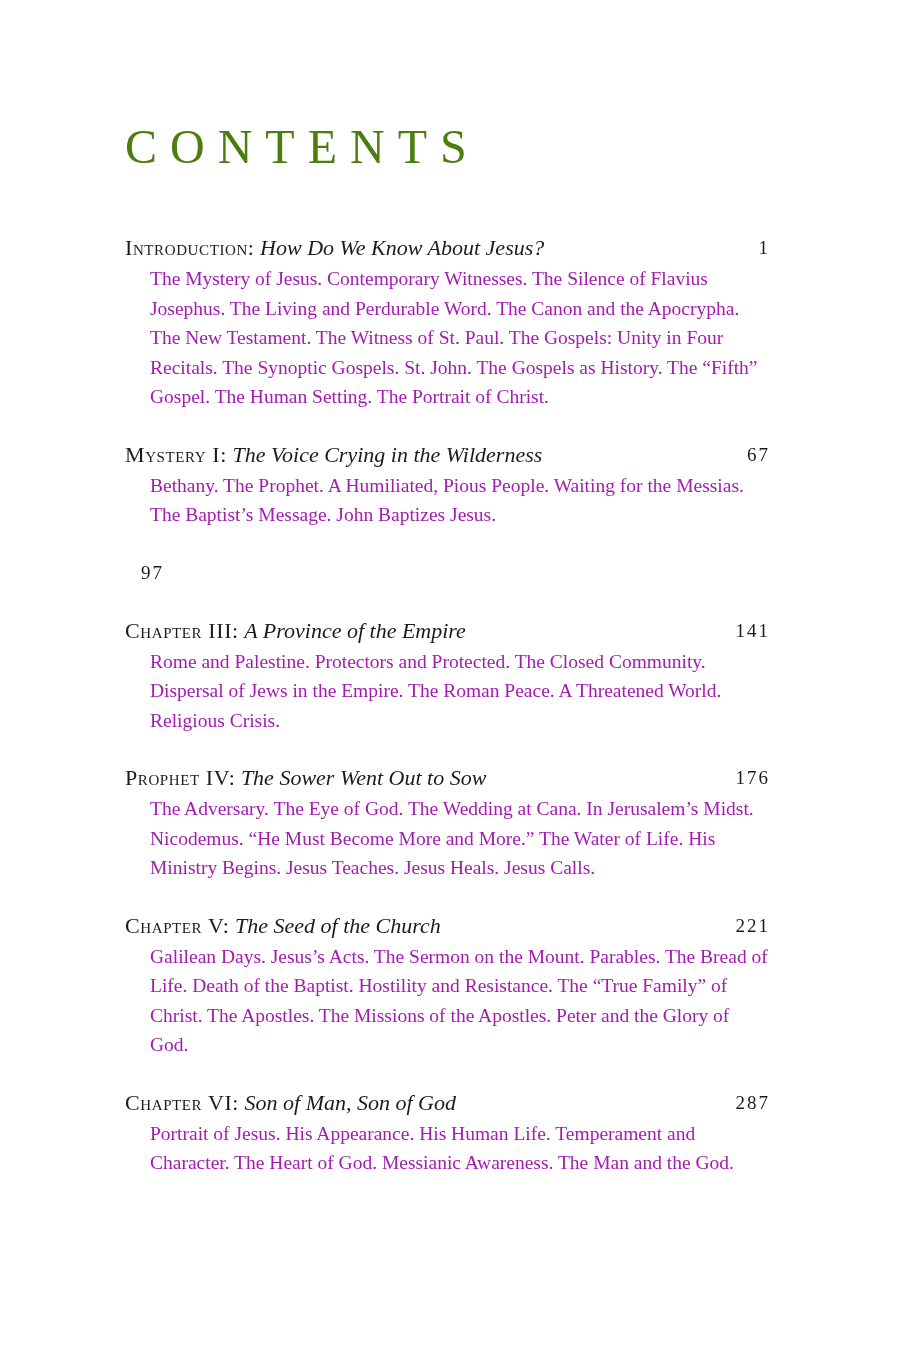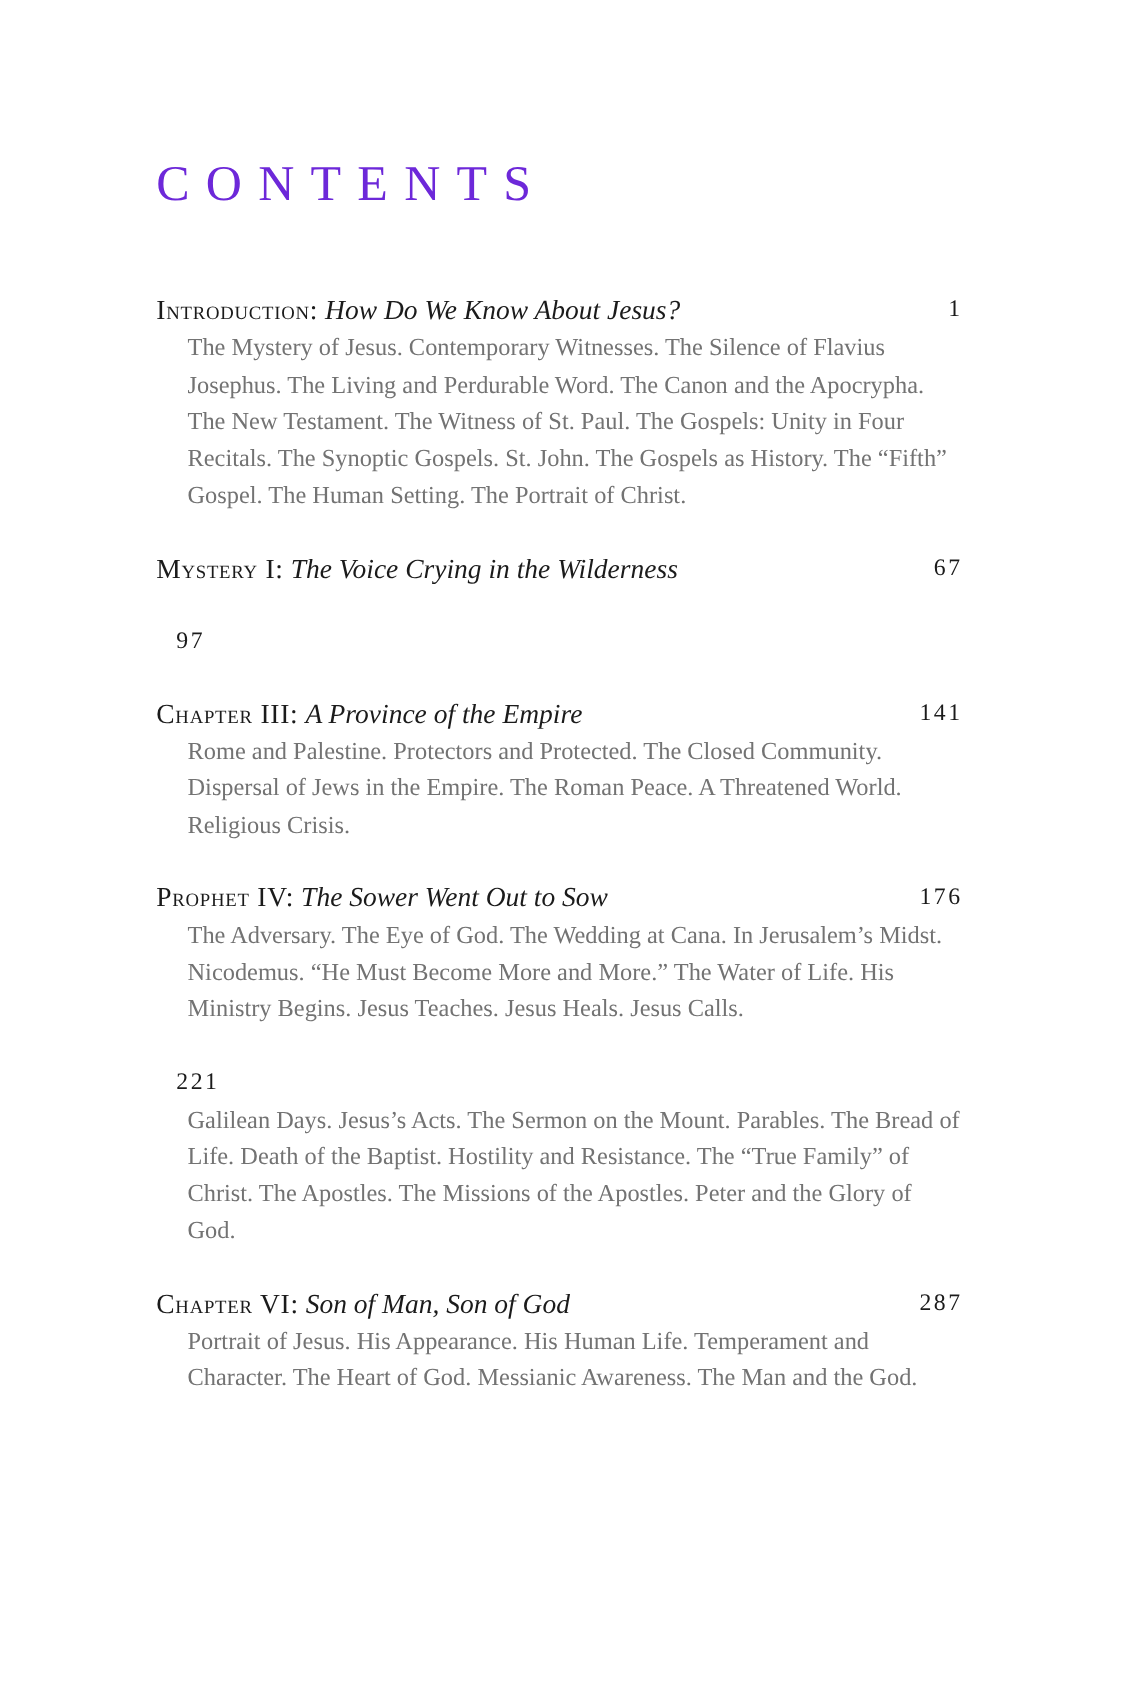--- a/index.html
+++ b/index.html
@@ -16,26 +16,26 @@
     -webkit-font-smoothing: antialiased;
   }
   .page {
     box-sizing: border-box;
     width: 900px;
     height: 1350px;
     padding: 121px 130px 60px 125px;
     background: #ffffff;
   }
   h1.contents-title {
-    font-size: 40px;
+    font-size: 48px;
     font-weight: normal;
     line-height: 52px;
     letter-spacing: 13px;
     margin: 0 0 60px 0;
-    color: #6d28d9;
+    color: #4d7c0f;
   }
   .entry {
     margin: 0 0 28px 0;
   }
   .entry .head {
     display: flex;
     align-items: flex-start;
     justify-content: space-between;
     line-height: 30px;
     white-space: nowrap;
@@ -55,41 +55,42 @@
     font-size: 19px;
     letter-spacing: 2px;
     font-variant-numeric: oldstyle-nums;
     padding-left: 16px;
   }
   .entry .desc {
     margin: 1px 0 0 0;
     padding-left: 25px;
     font-size: 19.5px;
     line-height: 29.5px;
-    color: #737373;
+    color: #a21caf;
   }
 </style>
 </head>
 <body>
 
 <main class="page">
   <h1 class="contents-title">CONTENTS</h1>
   <section id="toc">
       <article class="entry">
         <div class="head">
           <span class="headtext"><span class="label">Introduction:</span> <span class="ititle">How Do We Know About Jesus?</span></span>
           <span class="pagenum">1</span>
         </div>
         <p class="desc">The Mystery of Jesus. Contemporary Witnesses. The Silence of Flavius Josephus. The Living and Perdurable Word. The Canon and the Apocrypha. The New Testament. The Witness of St. Paul. The Gospels: Unity in Four Recitals. The Synoptic Gospels. St. John. The Gospels as History. The “Fifth” Gospel. The Human Setting. The Portrait of Christ.</p>
       </article>
       <article class="entry">
         <div class="head">
           <span class="headtext"><span class="label">Mystery I:</span> <span class="ititle">The Voice Crying in the Wilderness</span></span>
           <span class="pagenum">67</span>
         </div>
+        <p class="desc">Bethany. The Prophet. A Humiliated, Pious People. Waiting for the Messias. The Baptist’s Message. John Baptizes Jesus.</p>
       </article>
       <article class="entry">
         <div class="head">
           <span class="pagenum">97</span>
         </div>
       </article>
       <article class="entry">
         <div class="head">
           <span class="headtext"><span class="label">Chapter III:</span> <span class="ititle">A Province of the Empire</span></span>
           <span class="pagenum">141</span>
@@ -98,20 +99,21 @@
       </article>
       <article class="entry">
         <div class="head">
           <span class="headtext"><span class="label">Prophet IV:</span> <span class="ititle">The Sower Went Out to Sow</span></span>
           <span class="pagenum">176</span>
         </div>
         <p class="desc">The Adversary. The Eye of God. The Wedding at Cana. In Jerusalem’s Midst. Nicodemus. “He Must Become More and More.” The Water of Life. His Ministry Begins. Jesus Teaches. Jesus Heals. Jesus Calls.</p>
       </article>
       <article class="entry">
         <div class="head">
+          <span class="headtext"><span class="label">Chapter V:</span> <span class="ititle">The Seed of the Church</span></span>
           <span class="pagenum">221</span>
         </div>
         <p class="desc">Galilean Days. Jesus’s Acts. The Sermon on the Mount. Parables. The Bread of Life. Death of the Baptist. Hostility and Resistance. The “True Family” of Christ. The Apostles. The Missions of the Apostles. Peter and the Glory of God.</p>
       </article>
       <article class="entry">
         <div class="head">
           <span class="headtext"><span class="label">Chapter VI:</span> <span class="ititle">Son of Man, Son of God</span></span>
           <span class="pagenum">287</span>
         </div>
         <p class="desc">Portrait of Jesus. His Appearance. His Human Life. Temperament and Character. The Heart of God. Messianic Awareness. The Man and the God.</p>

